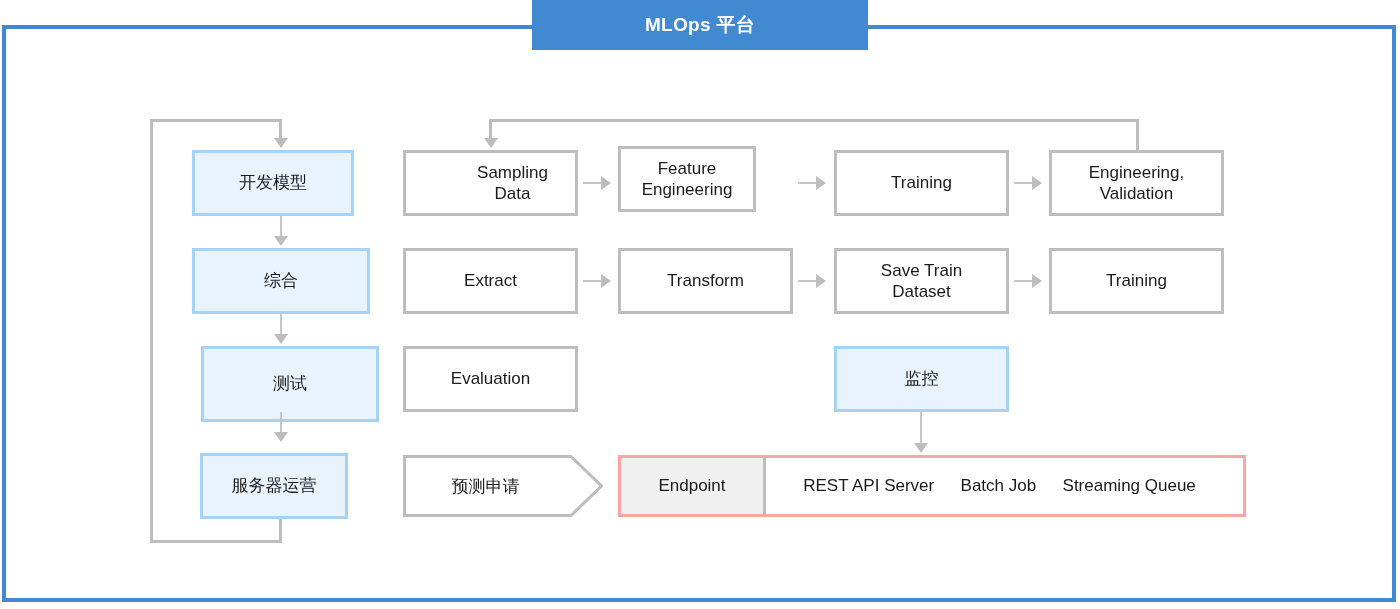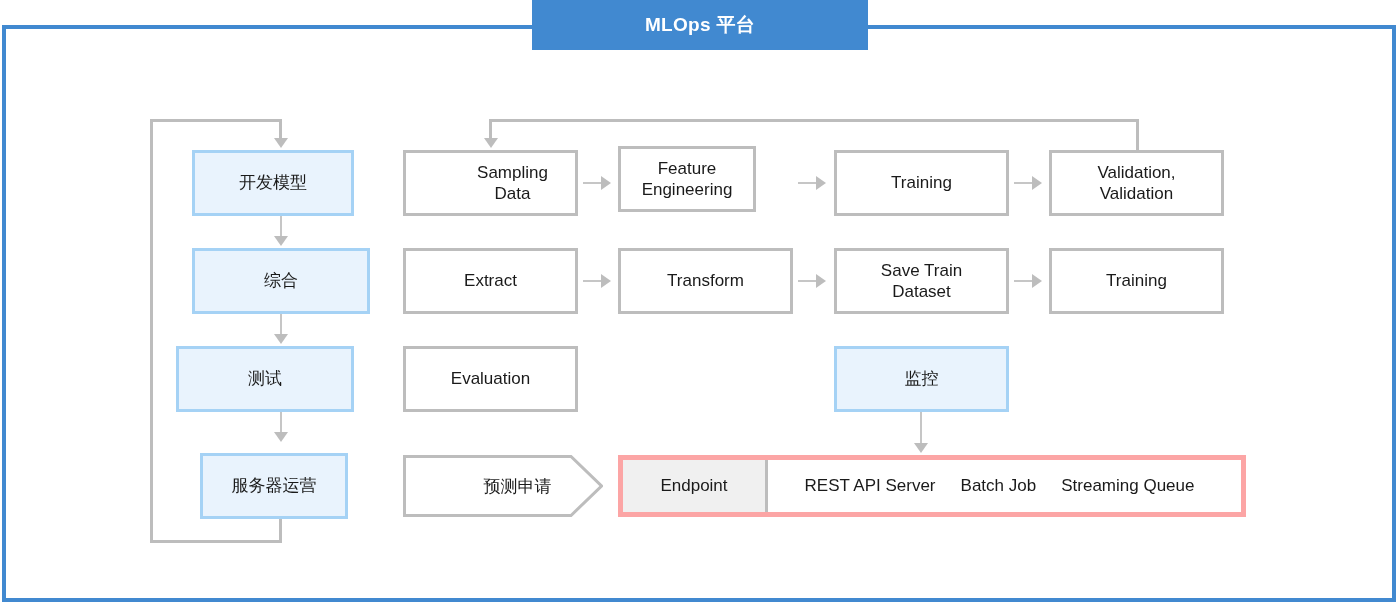--- a/index.html
+++ b/index.html
@@ -59,27 +59,27 @@
     border-right:7px solid transparent;
     border-top:10px solid #bdbdbd;
   }
 
   
   .chevron-wrap{position:absolute;}
   .chevron-wrap svg{display:block;}
   .chevron-label{
     position:absolute;left:0;top:0;width:165px;height:100%;
     display:flex;align-items:center;justify-content:center;
-    font-size:17px;color:#1a1a1a;padding-left:32px;
+    font-size:17px;color:#1a1a1a;
   }
 
   
   .serving-bar{
     position:absolute;box-sizing:border-box;
-    border:5px solid #fca5a5;background:#ffffff;
+    border:3px solid #fca5a5;background:#ffffff;
     display:flex;
   }
   .serving-endpoint{
     box-sizing:border-box;
     width:145px;background:#f0f0f0;
     border-right:3px solid #bdbdbd;
     display:flex;align-items:center;justify-content:center;
     font-size:17px;color:#1a1a1a;
   }
   .serving-rest{
@@ -113,21 +113,21 @@
   </div>
   <div class="line-v-lt" style="left:280px;top:216px;height:22px;"></div>
   <div class="arrow-down" style="left:274px;top:236px;"></div>
 
   <div class="box box-blue" style="left:192px;top:248px;width:178px;height:66px;">
     <span>综合</span>
   </div>
   <div class="line-v-lt" style="left:280px;top:314px;height:22px;"></div>
   <div class="arrow-down" style="left:274px;top:334px;"></div>
 
-  <div class="box box-blue" style="left:176px;top:346px;width:178px;height:66px;align-items:center;">
+  <div class="box box-blue" style="left:201px;top:346px;width:178px;height:76px;align-items:center;">
     <span>测试</span>
   </div>
   <div class="line-v-lt" style="left:280px;top:412px;height:22px;"></div>
   <div class="arrow-down" style="left:274px;top:432px;"></div>
 
   <div class="box box-blue" style="left:200px;top:453px;width:148px;height:66px;">
     <span>服务器运营</span>
   </div>
 
   <div class="line-v" style="left:1136px;top:119px;height:31px;"></div>
@@ -152,21 +152,21 @@
   <div class="arrow-right" style="left:816px;top:176px;"></div>
 
   <div class="box box-white" style="left:834px;top:150px;width:175px;height:66px;">
     <span>Training</span>
   </div>
   <div class="line-h-lt" style="left:1014px;top:182px;width:20px;"></div>
   <div class="arrow-right" style="left:1032px;top:176px;"></div>
 
   <div class="box box-white" style="left:1049px;top:150px;width:175px;height:66px;">
     <span>
-      <span>Validation,</span><br><span>Validation</span>
+      <span>Engineering,</span><br><span>Validation</span>
     </span>
   </div>
 
   <div class="box box-white" style="left:403px;top:248px;width:175px;height:66px;">
     <span>Extract</span>
   </div>
   <div class="line-h-lt" style="left:583px;top:280px;width:20px;"></div>
   <div class="arrow-right" style="left:601px;top:274px;"></div>
 
   <div class="box box-white" style="left:618px;top:248px;width:175px;height:66px;">

